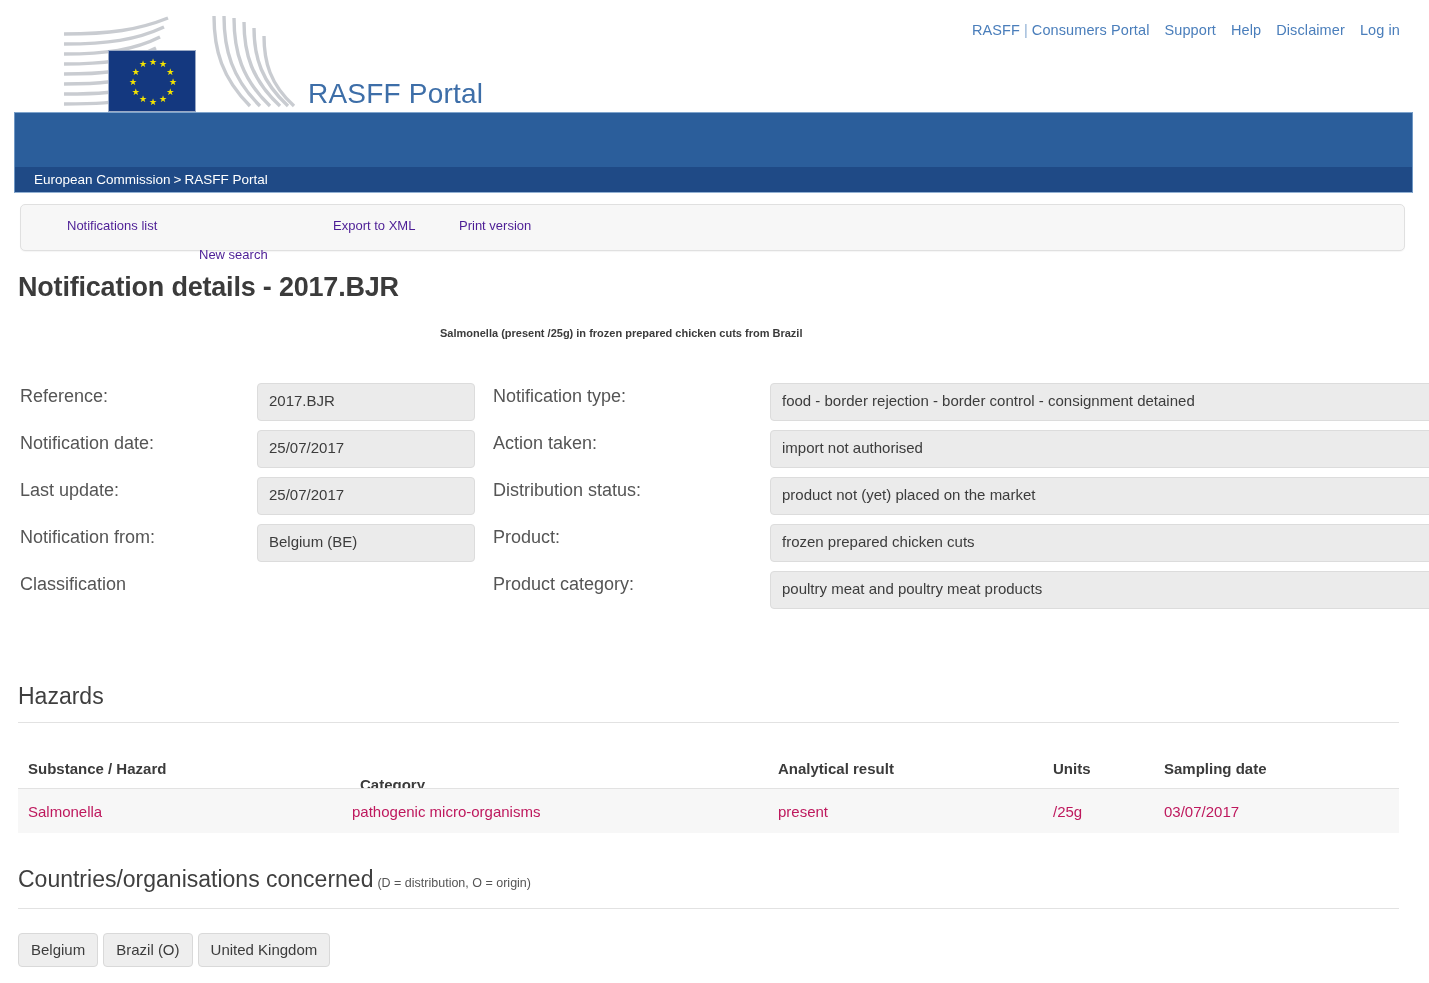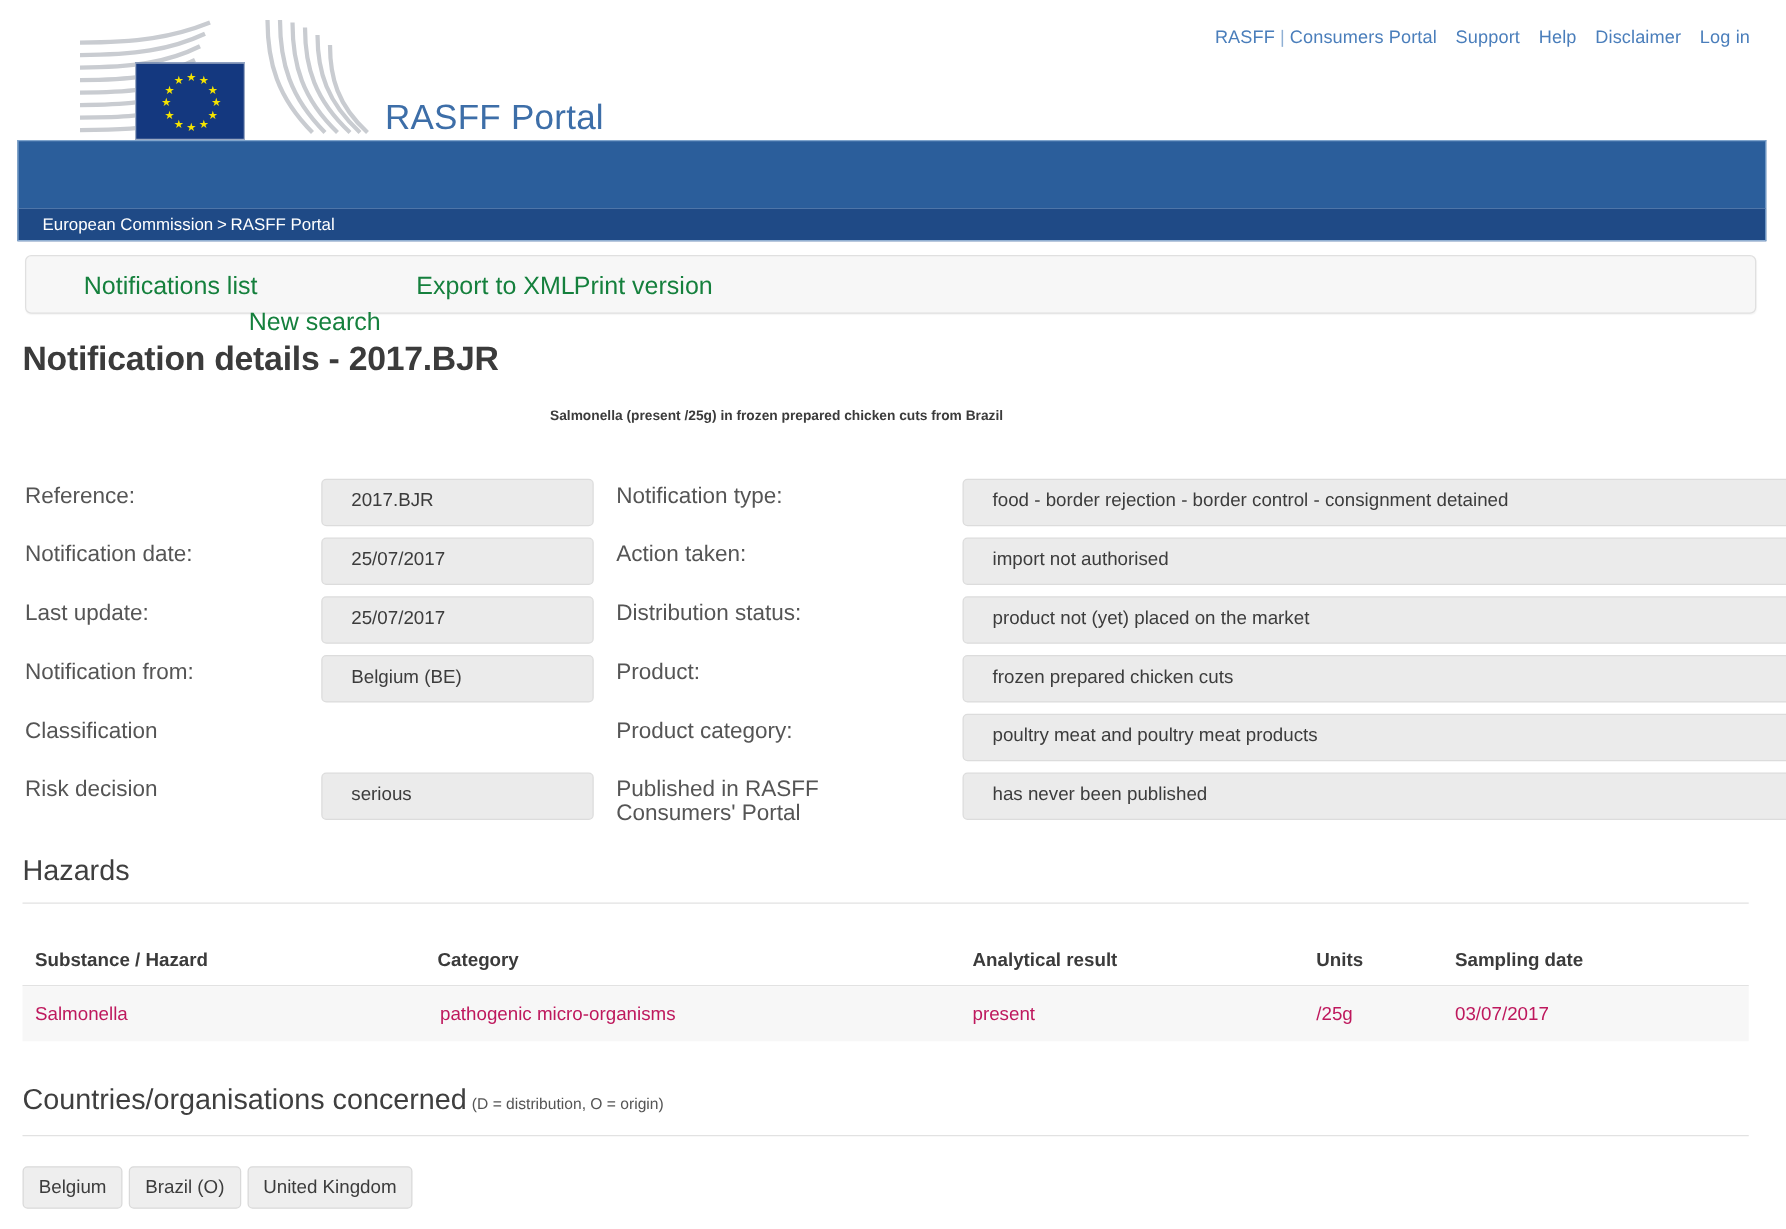--- a/index.html
+++ b/index.html
@@ -126,22 +126,22 @@
     left: 20px; top: 204px;
     width: 1385px; height: 47px;
     background: #f7f7f7;
     border: 1px solid #e0e0e0;
     border-radius: 5px;
     box-shadow: 0 1px 1px rgba(0,0,0,0.04);
   }
   .toolbar .tb-item {
     position: absolute;
     top: 13px;
-    font-size: 20px;
-    color: #15803d;
+    font-size: 13px;
+    color: #4c1d95;
     white-space: nowrap;
     cursor: pointer;
   }
 
   
   .page-title {
     position: absolute;
     left: 18px; top: 272px;
     font-size: 27px;
     font-weight: bold;
@@ -168,21 +168,21 @@
   }
   .lbl.l { left: 20px; top: 9px; width: 230px; }
   .lbl.r { left: 493px; top: 9px; width: 230px; }
   .val {
     position: absolute;
     background: #ebebeb;
     border: 1px solid #dcdcdc;
     border-radius: 4px;
     font-size: 15px;
     color: #3c3c3c;
-    padding: 8px 23px;
+    padding: 8px 11px;
     height: 38px;
     line-height: 17px;
     white-space: nowrap;
     overflow: hidden;
   }
   .val.l { left: 257px; top: 5px; width: 218px; }
   .val.r { left: 730px; top: 5px; width: 690px; margin-left: 40px; }
 
   
   .section-h {
@@ -351,33 +351,27 @@
         <div class="lbl l">Notification from:</div>
         <div class="val l">Belgium (BE)</div>
         <div class="lbl r">Product:</div>
         <div class="val r">frozen prepared chicken cuts</div>
       </div>
       <div class="row">
         <div class="lbl l">Classification</div>
         <div class="lbl r">Product category:</div>
         <div class="val r">poultry meat and poultry meat products</div>
       </div>
-      <div class="row">
-        <div class="lbl l">Risk decision</div>
-        <div class="val l">serious</div>
-        <div class="lbl r">Published in RASFF Consumers' Portal</div>
-        <div class="val r">has never been published</div>
-      </div>
     </div>
 
   <div class="section-h" style="top:683px">Hazards</div>
   <div class="rule" style="top:722px"></div>
   <div class="tbl" id="hazards">
       <div class="th" style="left: 10px;">Substance / Hazard</div>
-      <div class="th" style="left: 332px;">Category</div>
+      <div class="th" style="left: 342px; margin-top: 16px;">Category</div>
       <div class="th" style="left: 760px;">Analytical result</div>
       <div class="th" style="left: 1035px; text-align: right;">Units</div>
       <div class="th" style="left: 1146px;">Sampling date</div>
       <div class="thead-line"></div>
       <div class="trow"></div>
       <div class="td" style="left: 10px;">Salmonella</div>
       <div class="td" style="left: 334px;">pathogenic micro-organisms</div>
       <div class="td" style="left: 760px;">present</div>
       <div class="td" style="left: 1035px;">/25g</div>
       <div class="td" style="left: 1146px;">03/07/2017</div>

